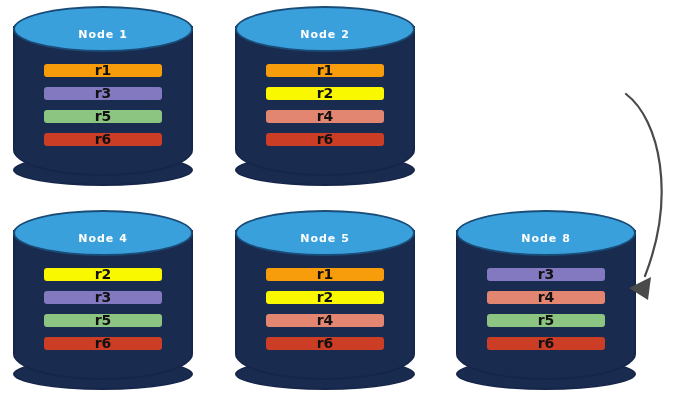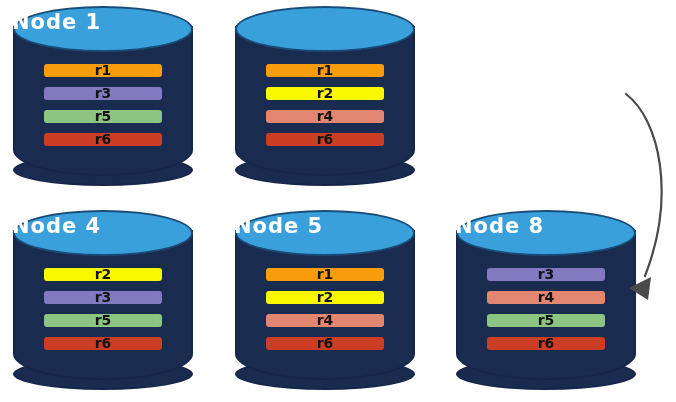--- a/index.html
+++ b/index.html
@@ -57,25 +57,25 @@
     height: 46px;
     border-radius: 50%;
     background: #3AA0DC;
     border: 2px solid #1A4C78;
     box-sizing: border-box;
     z-index: 3;
   }
   .node-label {
     position: absolute;
     left: 0;
-    top: 6px;
+    top: 24px;
     width: 182px;
-    text-align: left;
+    text-align: center;
     color: #ffffff;
-    font-size: 21px;
+    font-size: 11px;
     font-weight: bold;
     letter-spacing: 1px;
     z-index: 4;
     user-select: none;
   }
   .bars {
     position: absolute;
     left: 32px;
     top: 60px;
     width: 118px;
@@ -130,20 +130,21 @@
       <div class="bar" style="background: rgb(131, 121, 192);">r3</div>
       <div class="bar" style="background: rgb(140, 196, 129);">r5</div>
       <div class="bar" style="background: rgb(204, 61, 38);">r6</div>
     </div>
   </div>
 
   <div class="node" style="left:234px; top:4px;">
     <div class="cyl-bottom-shade"></div>
     <div class="cyl-body"></div>
     <div class="cyl-top"></div>
+    <div class="node-label">Node 2</div>
     <div class="bars">
       <div class="bar" style="background: rgb(247, 156, 11);">r1</div>
       <div class="bar" style="background: rgb(250, 248, 0);">r2</div>
       <div class="bar" style="background: rgb(226, 134, 114);">r4</div>
       <div class="bar" style="background: rgb(204, 61, 38);">r6</div>
     </div>
   </div>
 
 
   <div class="node" style="left:12px; top:208px;text-decoration:underline;">

